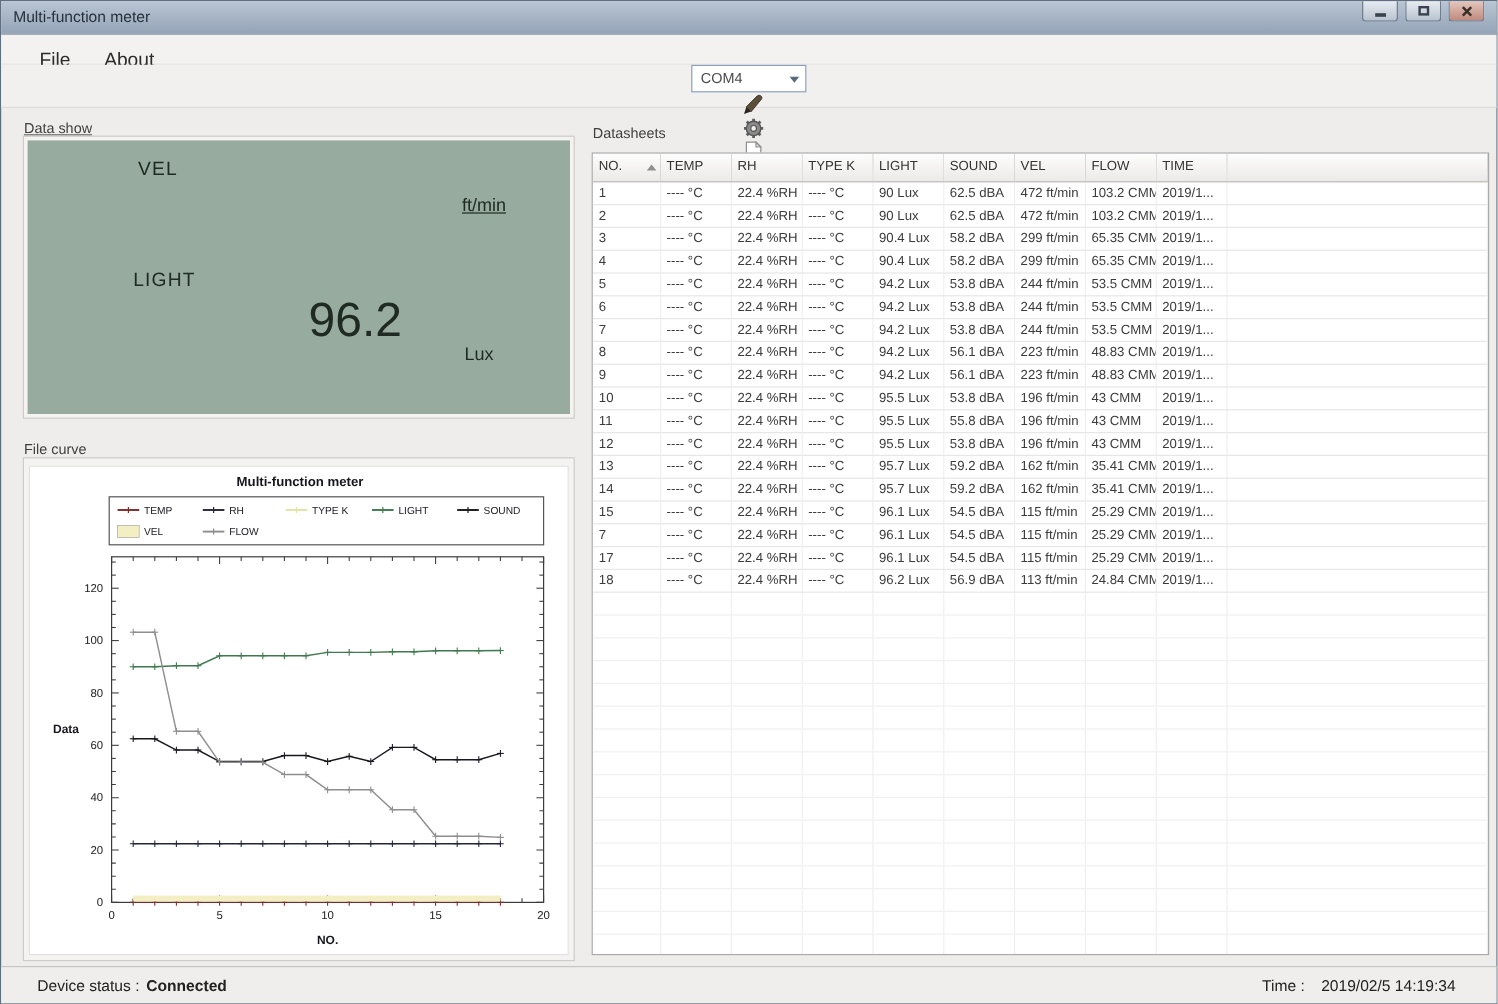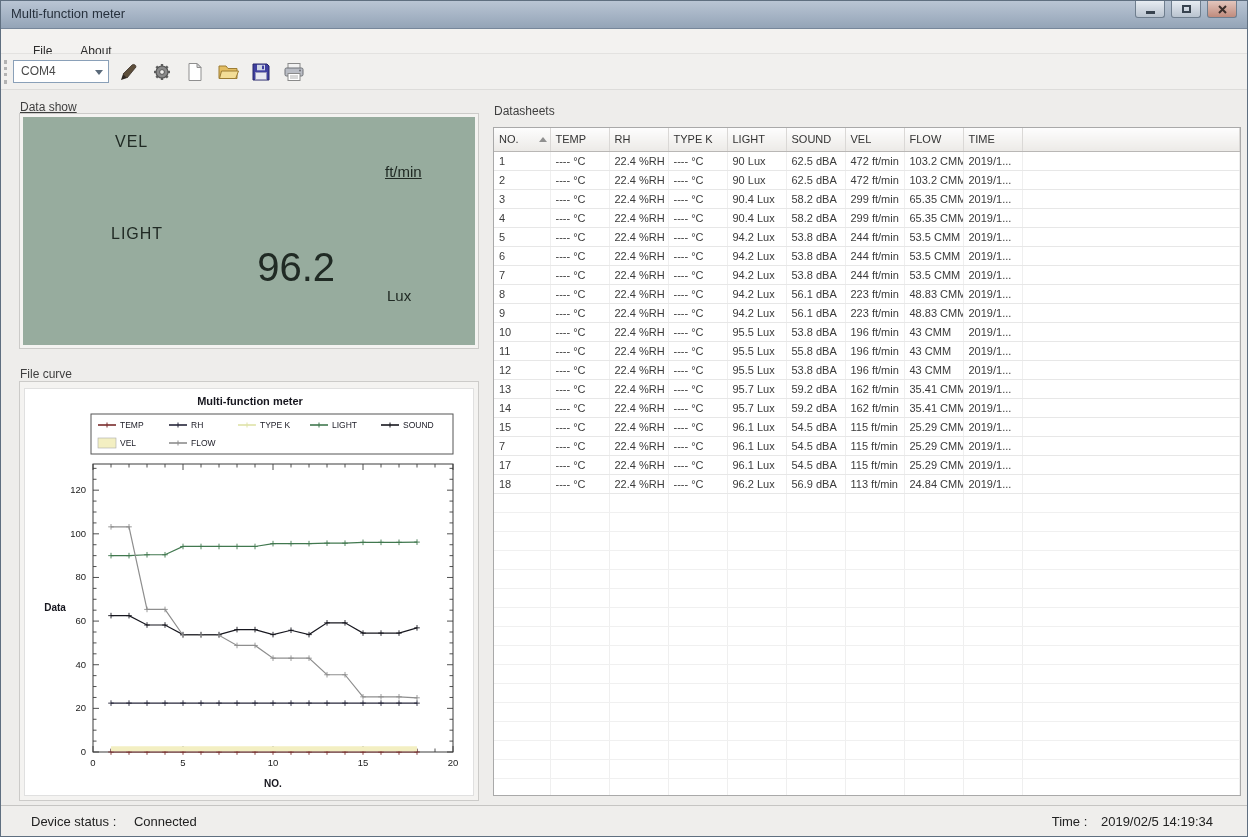--- a/index.html
+++ b/index.html
@@ -15,25 +15,25 @@
   .win-controls { position:absolute; right:10px; top:0; display:flex; gap:6px; }
   .wbtn { width:30px; height:17px; border:1px solid #6f7e8e; border-top:none; border-radius:0 0 3px 3px;
     background:linear-gradient(#e7ecf2,#b9c3cf); display:flex; align-items:center; justify-content:center; cursor:default; }
   .wbtn.close { background:linear-gradient(#e3c6bd,#c08b7d); }
   .glyph-min { display:block; width:9px; height:3px; background:#38434f; margin-top:6px; }
   .glyph-max { display:block; width:9px; height:8px; border:2px solid #38434f; }
 
   
   .menubar { position:absolute; left:0; top:28px; width:100%; height:25px; background:#f3f2f0;
     border-bottom:1px solid #e3e2e0; padding-left:22px; display:flex; align-items:center; gap:8px; }
-  .menu-item { font-size:12px; color:#2c2c2c; padding:3px 10px;margin-top:20px; }
+  .menu-item { font-size:16px; color:#2c2c2c; padding:3px 10px;margin-top:20px; }
 
   
   .toolbar { position:absolute; left:0; top:53px; width:100%; height:36px; background:#f1f0ee;
-    border-bottom:1px solid #dddcda; display:flex; align-items:center; }
+    border-bottom:1px solid #dddcda; display:flex; align-items:center;flex-direction:column; }
   .grip { width:3px; height:24px; border-left:3px dotted #b3b3b3; margin:0 6px 0 3px; }
   .combo { position:relative; width:96px; height:23px; background:#fff; border:1px solid #8aa0b8;
     font-size:12px; color:#4a4a4a; line-height:21px; padding-left:7px; }
   .combo-arrow { position:absolute; right:5px; top:9px; width:0; height:0;
     border-left:4px solid transparent; border-right:4px solid transparent; border-top:5px solid #5a6a7a; }
   .tool-btn { width:26px; height:26px; border:none; background:transparent; margin-left:7px;
     display:flex; align-items:center; justify-content:center; cursor:default; }
 
   
   .section-label { position:absolute; font-size:12px; color:#3f3f3f; }
@@ -64,21 +64,21 @@
   td { height:19px; border-right:1px solid #efefef; border-bottom:1px solid #e7e7e7;
     padding:0 5px; white-space:nowrap; overflow:hidden; }
   tr.empty-row td { border-bottom:1px solid #f0f0f0; }
   .sort-asc { position:absolute; right:3px; top:9px; width:0; height:0;
     border-left:4px solid transparent; border-right:4px solid transparent; border-bottom:5px solid #909090; }
 
   
   .statusbar { position:absolute; left:0; bottom:0; width:100%; height:31px; background:#efeeec;
     border-top:1px solid #c6c5c3; font-size:13px; color:#222; }
   .status-left { position:absolute; left:30px; top:8px; }
-  .status-left .val { margin-left:14px; }
+  .status-left .val { margin-left:2px;font-weight:bold; }
   .status-right { position:absolute; right:34px; top:8px; }
   .status-right .val { margin-left:10px; }
 </style>
 </head>
 <body>
 
 <div class="window">
 
   <div class="titlebar">
     <span class="title">Multi-function meter</span>

